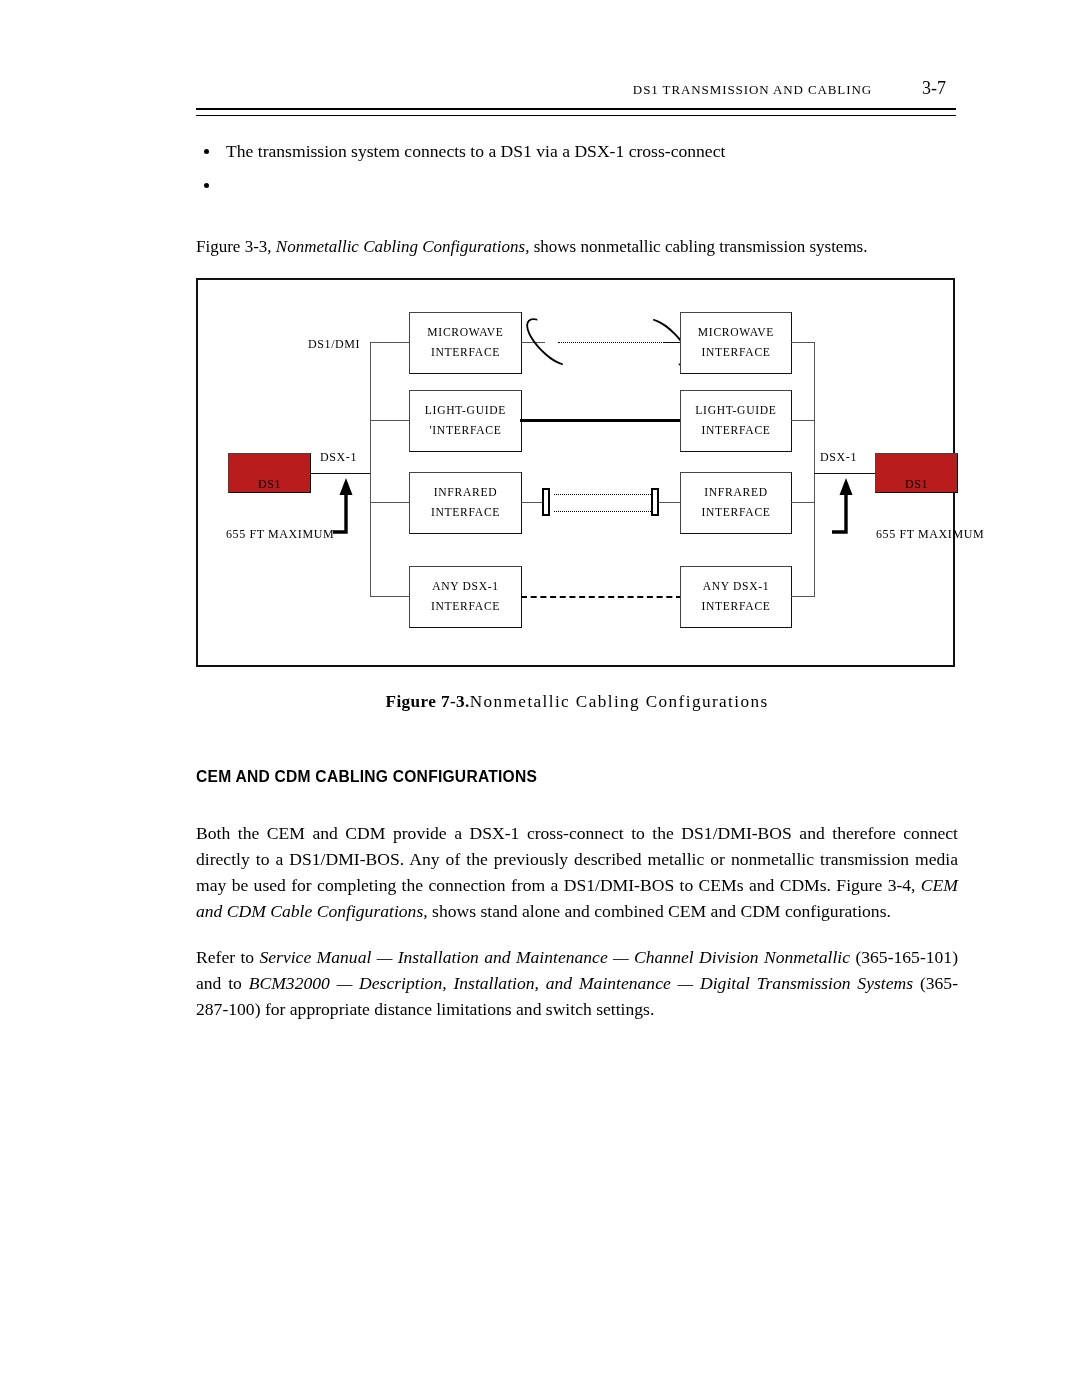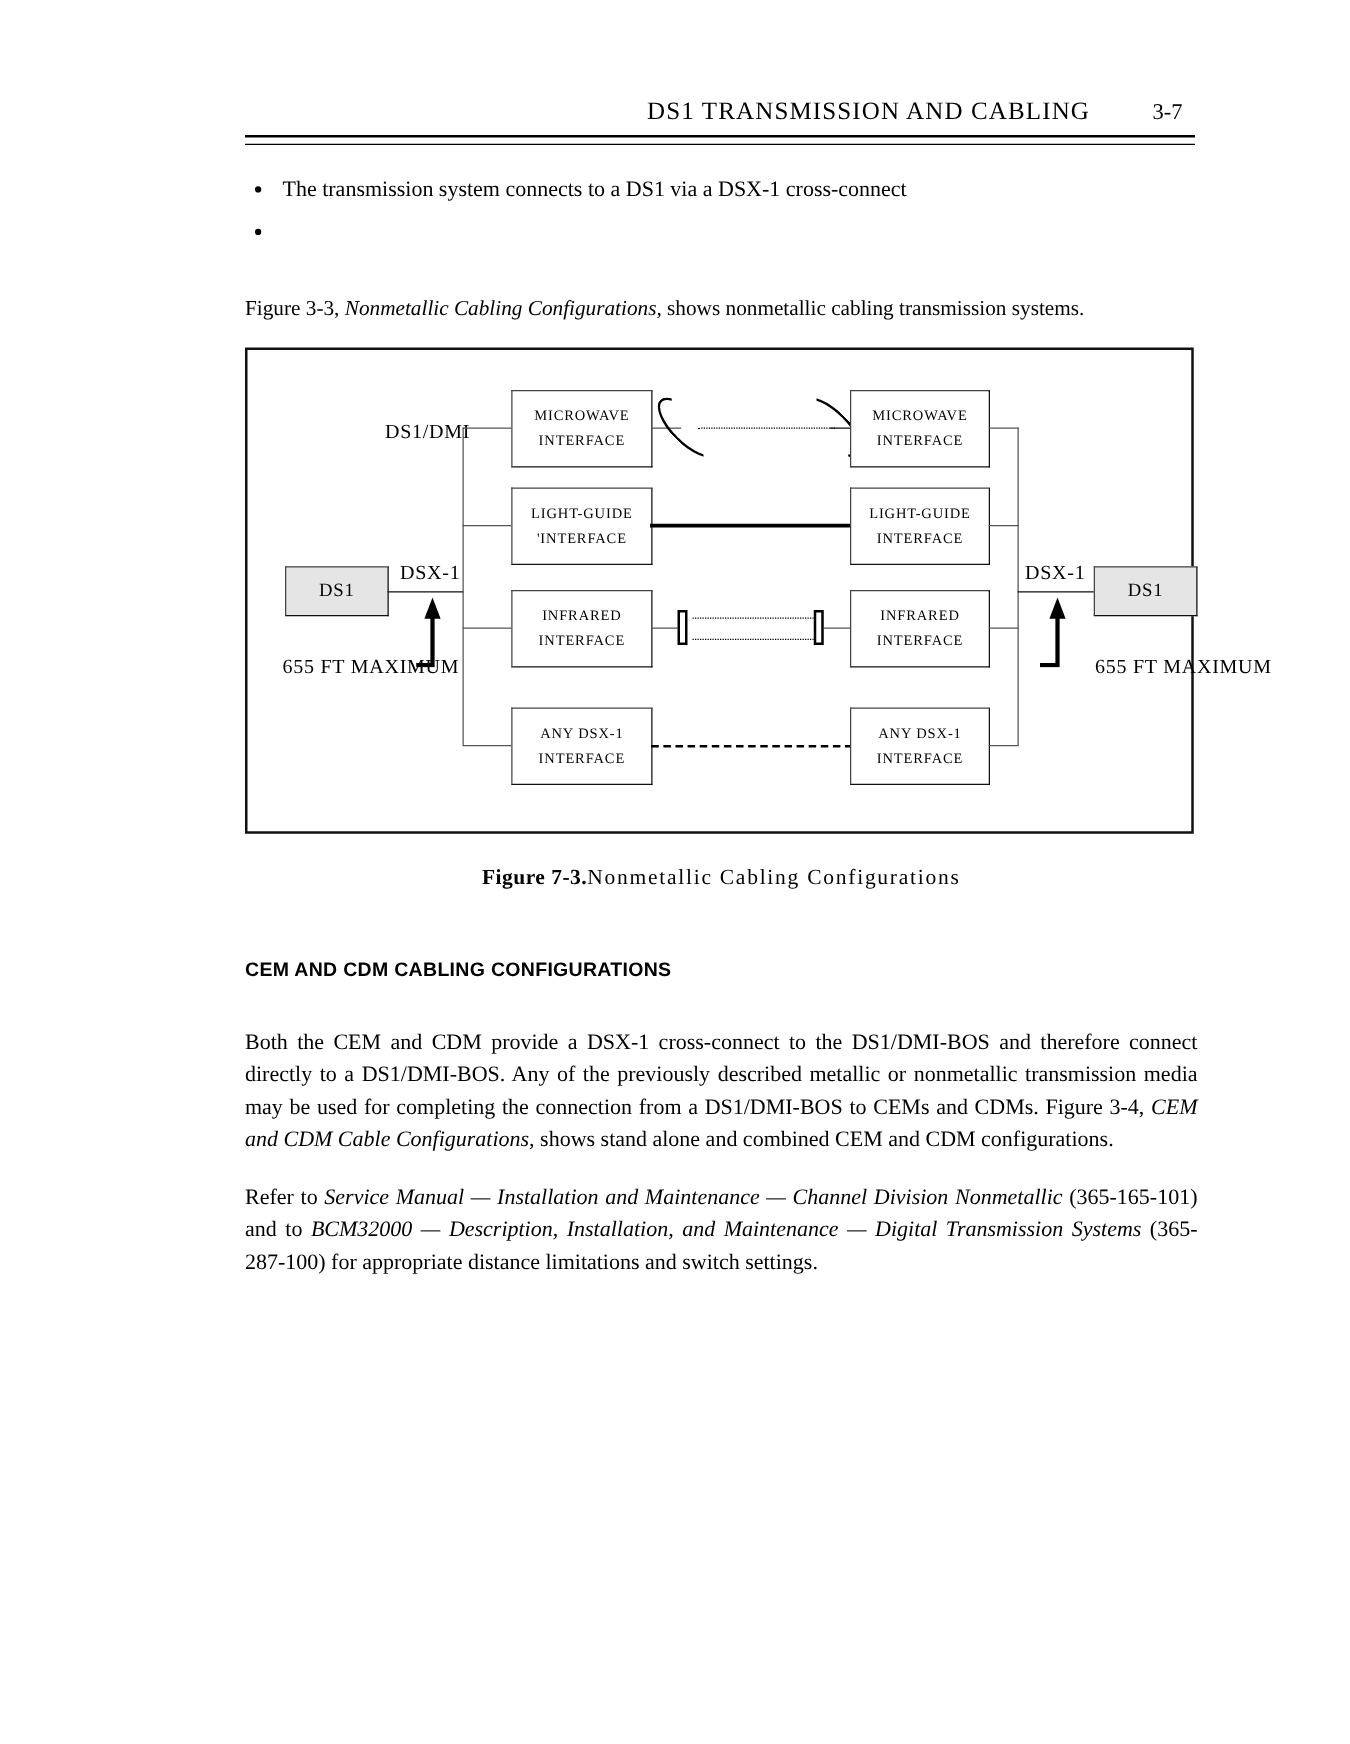--- a/index.html
+++ b/index.html
@@ -20,21 +20,21 @@
   .page-header {
     position: absolute;
     left: 196px;
     top: 78px;
     width: 760px;
     display: flex;
     align-items: baseline;
     justify-content: flex-end;
   }
   .header-title {
-    font-size: 20px;
+    font-size: 13px;
     letter-spacing: 0.9px;
     white-space: nowrap;
   }
   .header-pageno {
     font-size: 18px;
     margin-left: 40px;
     width: 44px;
     text-align: center;
     white-space: nowrap;
   }
@@ -117,25 +117,25 @@
     color: #000;
   }
   .ifbox span { display: block; white-space: nowrap; }
 
   .dsbox {
     position: absolute;
     border: 1.2px solid #444;
     border-right-color: #111;
     border-bottom-color: #111;
     box-sizing: border-box;
-    background: #e5e5e5;
+    background: #b91c1c;
     display: flex;
-    align-items: center;
+    align-items: flex-end;
     justify-content: center;
-    font-size: 15px;
+    font-size: 12px;
     letter-spacing: 0.6px;
   }
 
   
   .wire-h {
     position: absolute;
     height: 0;
     border-top: 1.1px solid #555;
   }
   .wire-v {
@@ -160,21 +160,21 @@
   
   .dotted-beam {
     position: absolute;
     height: 0;
     border-top: 1.9px dotted #000;
   }
 
   
   .fig-label {
     position: absolute;
-    font-size: 16px;
+    font-size: 12px;
     letter-spacing: 0.6px;
     white-space: nowrap;
   }
   .fig-label.two {
     line-height: 22px;
     text-align: center;
   }
 
   
   .arc {

